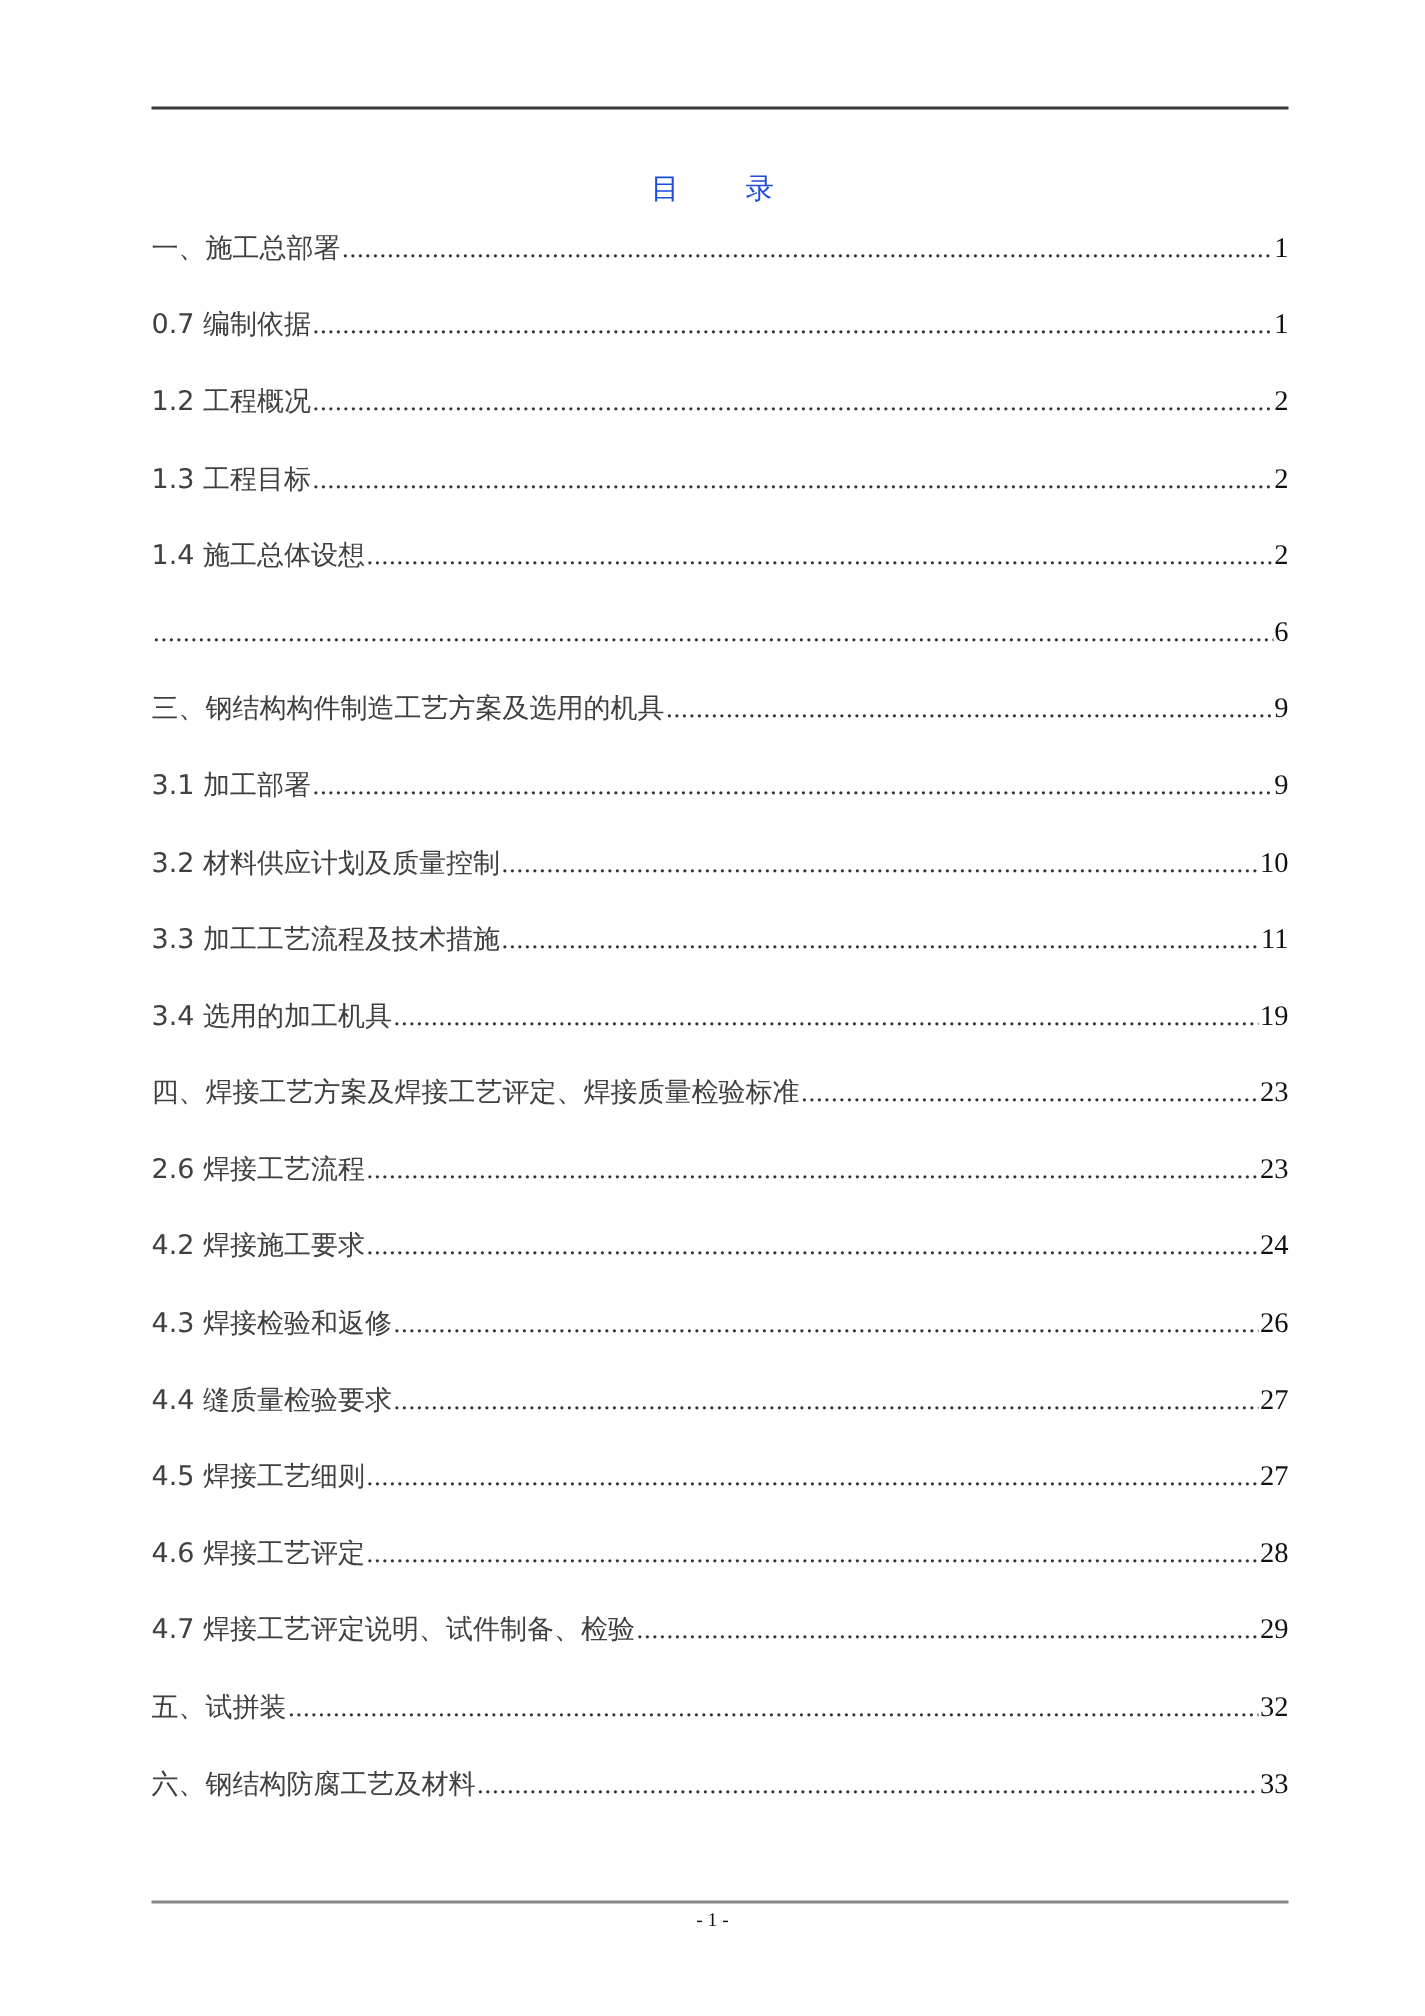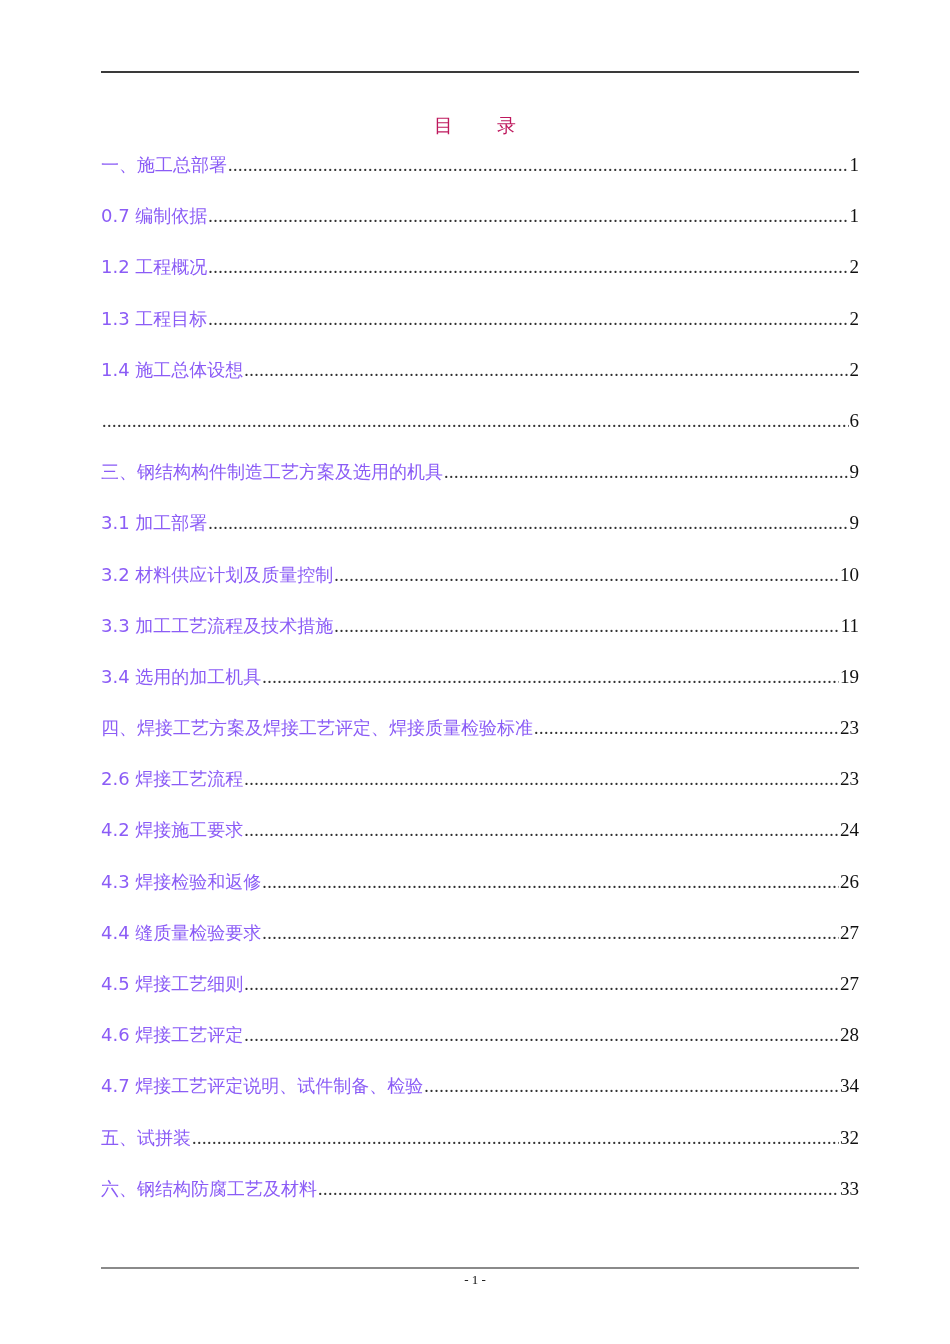--- a/index.html
+++ b/index.html
@@ -31,21 +31,21 @@
       background: #3a3a3a;
     }
     .toc-title {
       position: absolute;
       top: 113px;
       left: 0;
       width: 100%;
       text-align: center;
       font-size: 19px;
       letter-spacing: 0;
-      color: #be185d;
+      color: #1d4ed8;
     }
     .toc-title .ch1 { margin-right: 44px; }
     .toc-list {
       position: absolute;
       left: 101px;
       top: 152px;
       width: 758px;
       margin: 0;
       padding: 0;
       list-style: none;
@@ -53,21 +53,21 @@
     .toc-entry {
       display: flex;
       align-items: baseline;
       height: 51.2px;
       font-size: 18px;
       line-height: 26px;
       white-space: nowrap;
     }
     .toc-label {
       flex: 0 0 auto;
-      color: #8b5cf6;
+      color: #404040;
       font-family: "DejaVu Sans", "Liberation Sans", sans-serif;
     }
     .toc-entry.level-1 .toc-label {
       font-family: "DejaVu Sans", "Liberation Sans", sans-serif;
     }
     .toc-dots {
       flex: 1 1 auto;
       overflow: hidden;
       color: #333;
       font-family: "Liberation Serif", serif;
@@ -199,21 +199,21 @@
       <span class="toc-page">27</span>
     </li>
     <li class="toc-entry level-2">
       <span class="toc-label">4.6  焊接工艺评定</span>
       <span class="toc-dots"></span>
       <span class="toc-page">28</span>
     </li>
     <li class="toc-entry level-2">
       <span class="toc-label">4.7 焊接工艺评定说明、试件制备、检验</span>
       <span class="toc-dots"></span>
-      <span class="toc-page">34</span>
+      <span class="toc-page">29</span>
     </li>
     <li class="toc-entry level-1">
       <span class="toc-label">五、试拼装</span>
       <span class="toc-dots"></span>
       <span class="toc-page">32</span>
     </li>
     <li class="toc-entry level-1">
       <span class="toc-label">六、钢结构防腐工艺及材料</span>
       <span class="toc-dots"></span>
       <span class="toc-page">33</span>

